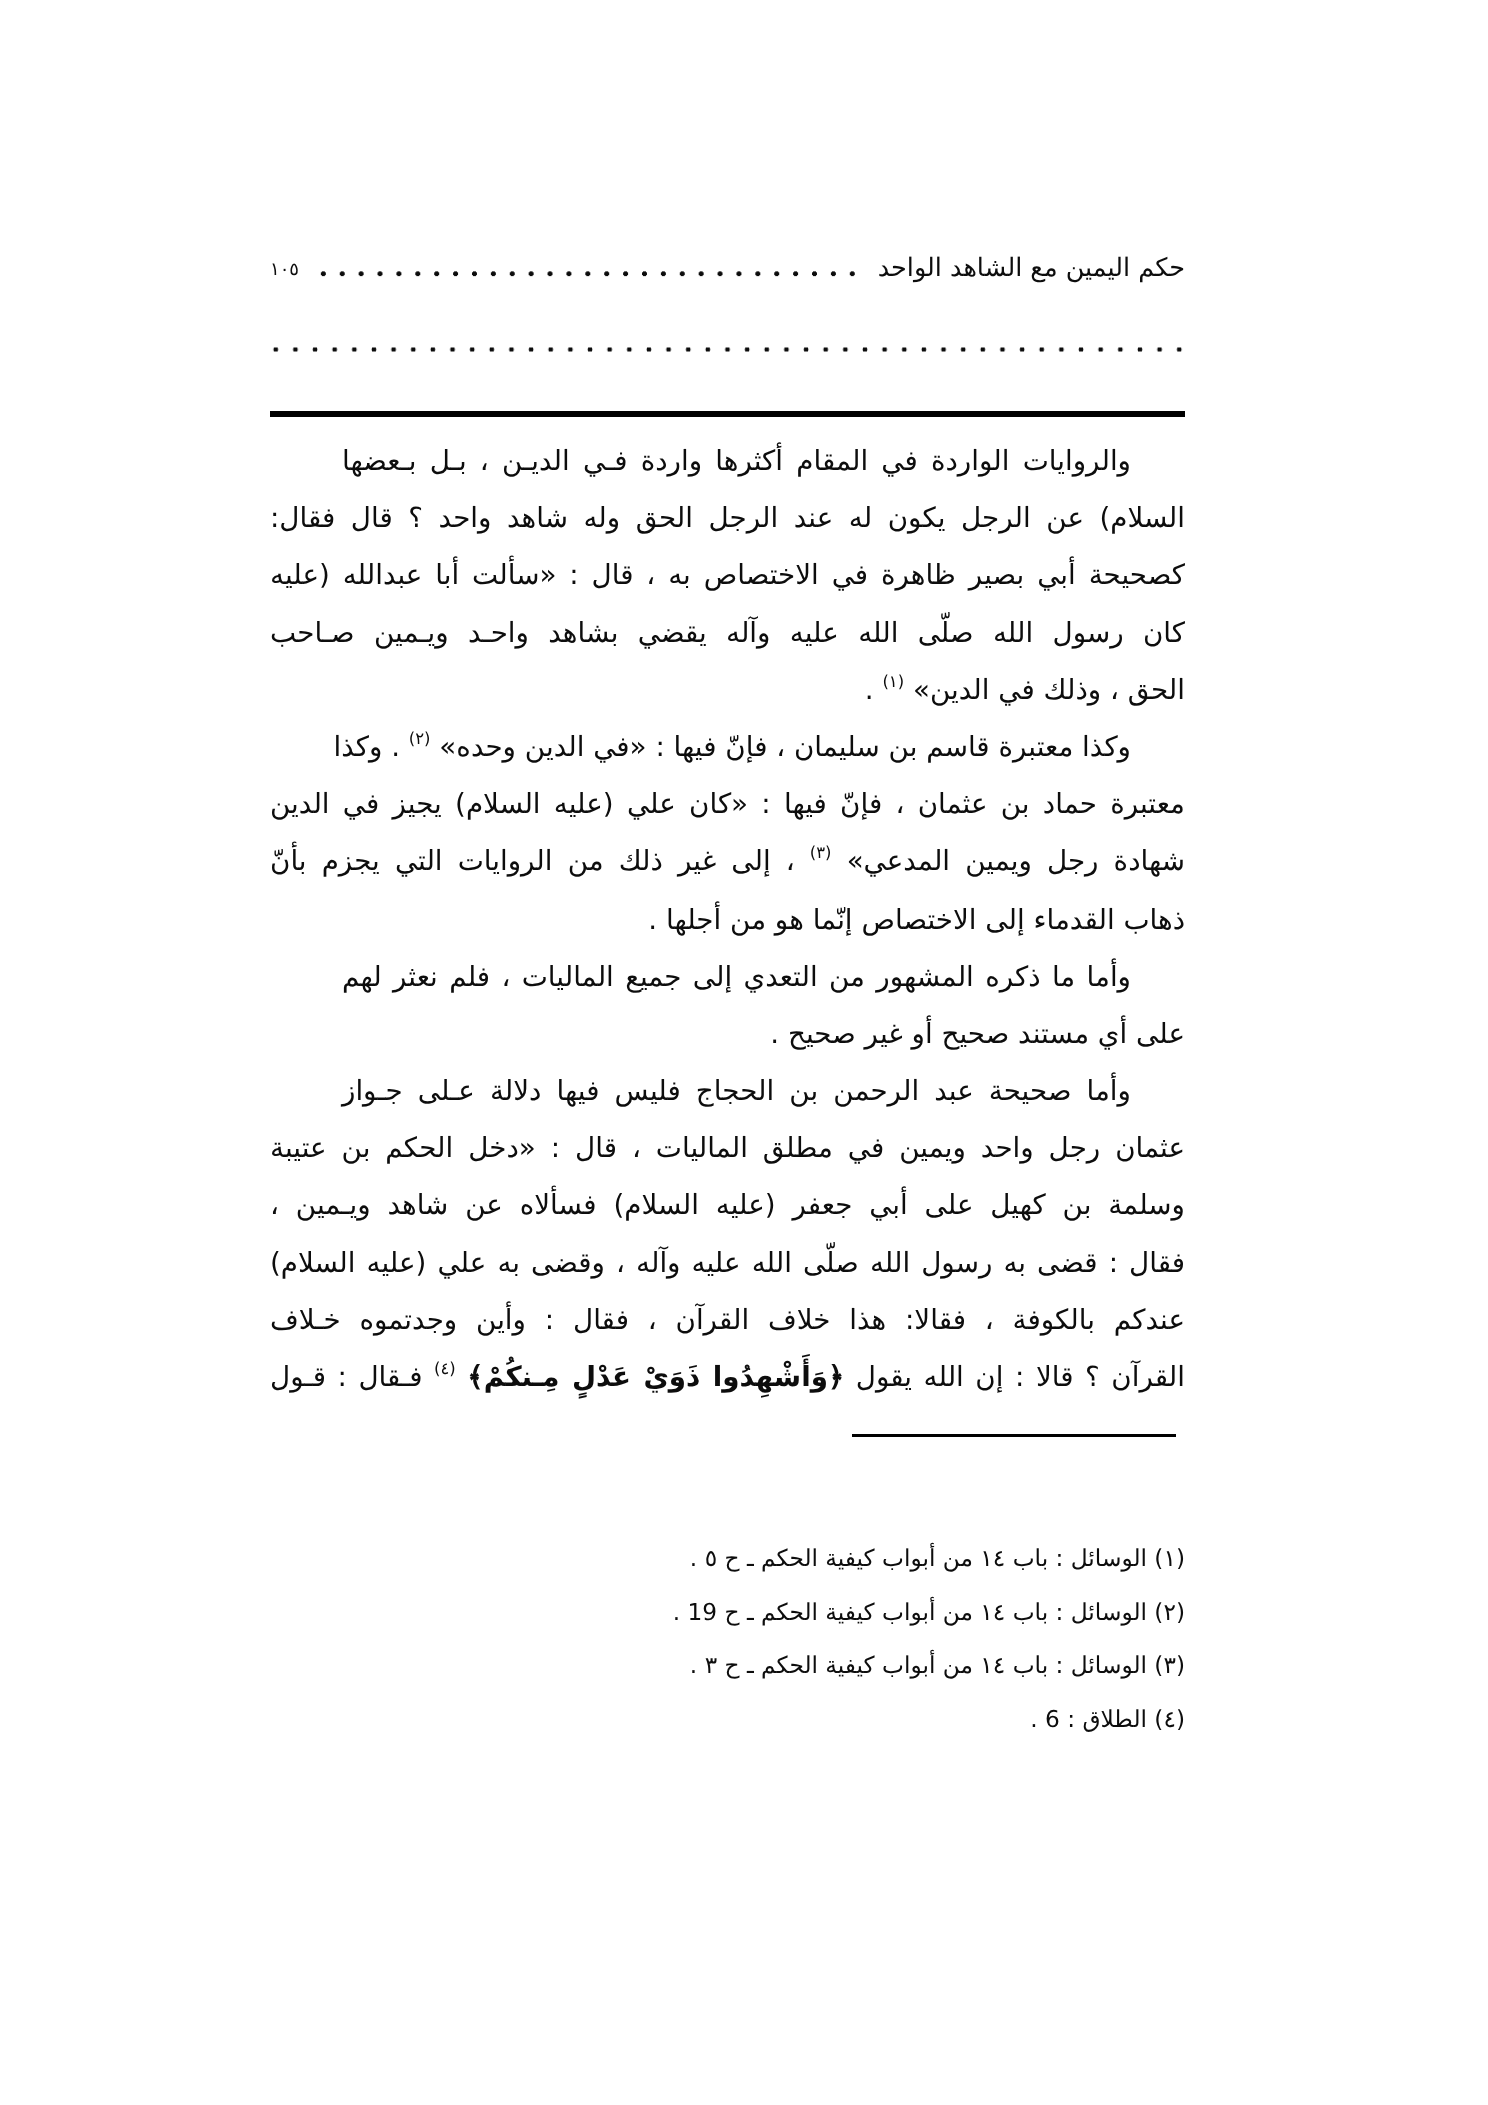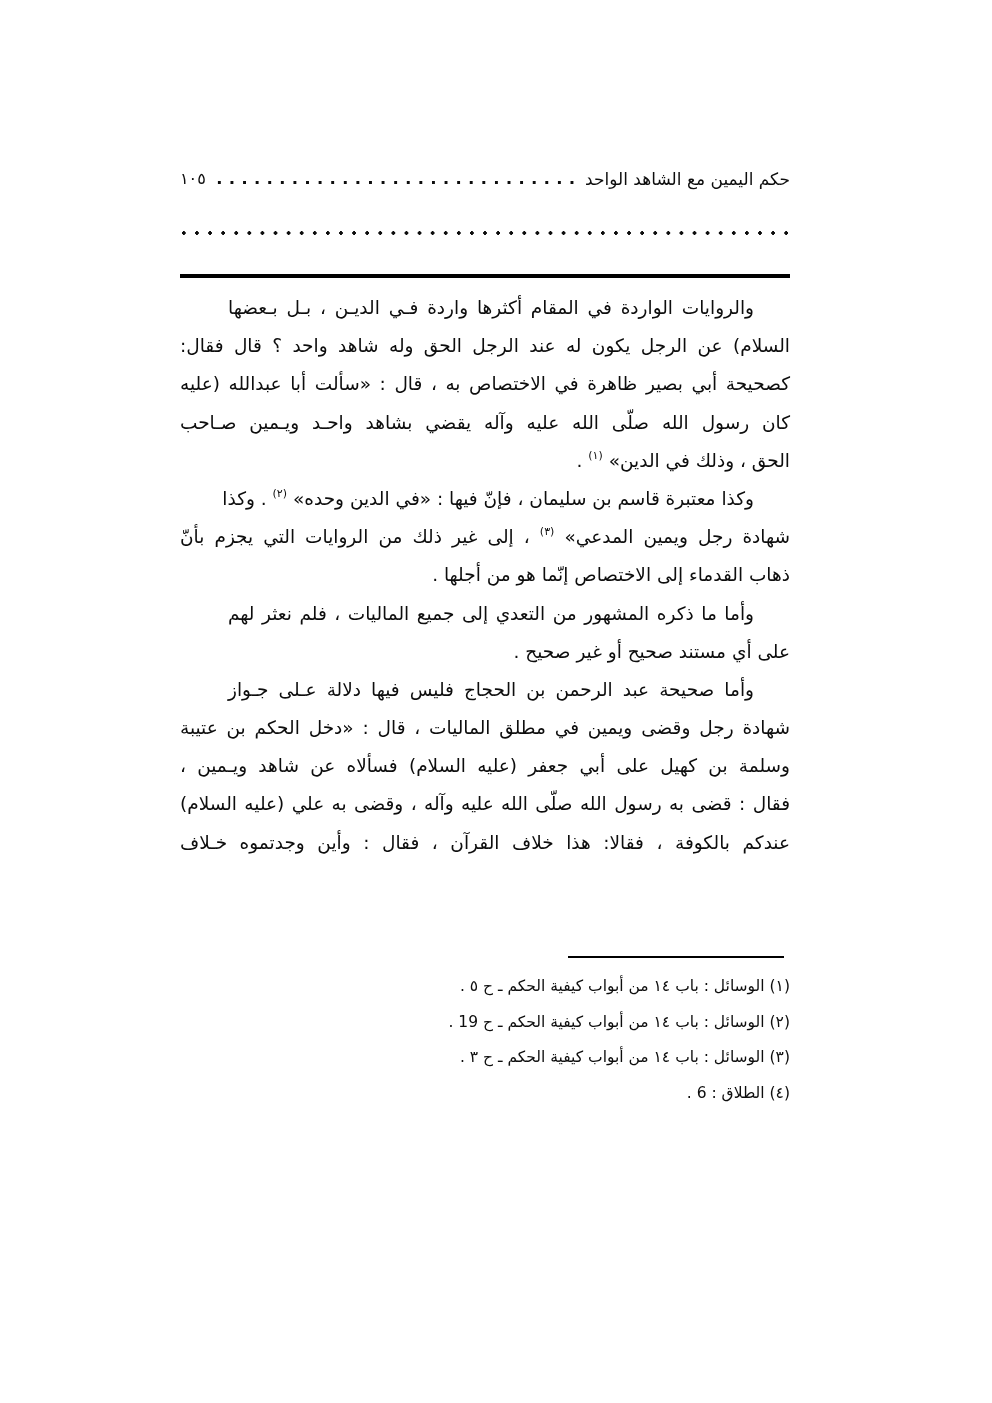--- a/index.html
+++ b/index.html
@@ -17,21 +17,21 @@
   .header-row{
     position:absolute;top:166px;right:202px;left:180px;
     display:flex;align-items:flex-end;
     font-size:17px;line-height:26px;white-space:nowrap;
   }
   .leader{
     flex:1;height:7px;margin:0 9px 6px 9px;
     background-image:radial-gradient(circle,#0d0d0d 1.5px,transparent 1.6px);
     background-size:12.6px 7px;background-repeat:repeat-x;background-position:center;
   }
-  .page-num{font-size:16px;letter-spacing:1px;}
+  .page-num{font-size:12px;letter-spacing:1px;}
   
   .dots-row{
     position:absolute;top:229px;right:202px;left:180px;height:8px;
     background-image:radial-gradient(circle,#0d0d0d 1.6px,transparent 1.7px);
     background-size:13.1px 8px;background-repeat:repeat-x;background-position:center;
   }
   .head-rule{
     position:absolute;top:274px;right:202px;left:180px;height:4px;
     background:#000;
   }
@@ -47,21 +47,21 @@
   }
   .line.first{padding-right:36px;margin-left:48px;}
   .line.end{text-align-last:right;}
   .line sup{font-size:11px;line-height:0;vertical-align:8px;letter-spacing:0;}
   .line b{font-weight:bold;}
   
   .fn-sep{
     position:absolute;top:956px;right:208px;width:216px;height:2px;background:#000;
   }
   .footnotes{
-    position:absolute;top:969px;right:202px;left:180px;
+    position:absolute;top:1022px;right:202px;left:180px;
     font-size:15.5px;
   }
   .fn-line{height:35.5px;line-height:35.5px;text-align:right;white-space:nowrap;}
 </style>
 </head>
 <body>
 
 <div class="sheet">
 
   <div class="header-row">
@@ -77,33 +77,35 @@
   <div class="body-text" id="body-text">
       <div>
         <div class="line first">والروايات الواردة في المقام أكثرها واردة فـي الديـن ، بـل بـعضها</div>
         <div class="line">السلام) عن الرجل يكون له عند الرجل الحق وله شاهد واحد ؟ قال فقال:</div>
         <div class="line">كصحيحة أبي بصير ظاهرة في الاختصاص به ، قال : «سألت أبا عبدالله (عليه</div>
         <div class="line">كان رسول الله صلّى الله عليه وآله يقضي بشاهد واحـد ويـمين صـاحب</div>
         <div class="line end">الحق ، وذلك في الدين» <sup>(١)</sup> .</div>
       </div>
       <div>
         <div class="line first">وكذا معتبرة قاسم بن سليمان ، فإنّ فيها : «في الدين وحده» <sup>(٢)</sup> . وكذا</div>
+        <div class="line">معتبرة حماد بن عثمان ، فإنّ فيها : «كان علي (عليه السلام) يجيز في الدين</div>
         <div class="line">شهادة رجل ويمين المدعي» <sup>(٣)</sup> ، إلى غير ذلك من الروايات التي يجزم بأنّ</div>
         <div class="line end">ذهاب القدماء إلى الاختصاص إنّما هو من أجلها .</div>
       </div>
       <div>
         <div class="line first">وأما ما ذكره المشهور من التعدي إلى جميع الماليات ، فلم نعثر لهم</div>
         <div class="line end">على أي مستند صحيح أو غير صحيح .</div>
       </div>
       <div>
         <div class="line first">وأما صحيحة عبد الرحمن بن الحجاج فليس فيها دلالة عـلى جـواز</div>
-        <div class="line">شهادة رجل وقضى ويمين في مطلق الماليات ، قال : «دخل الحكم بن عتيبة</div>
+        <div class="line">عثمان رجل واحد ويمين في مطلق الماليات ، قال : «دخل الحكم بن عتيبة</div>
         <div class="line">وسلمة بن كهيل على أبي جعفر (عليه السلام) فسألاه عن شاهد ويـمين ،</div>
         <div class="line">فقال : قضى به رسول الله صلّى الله عليه وآله ، وقضى به علي (عليه السلام)</div>
         <div class="line">عندكم بالكوفة ، فقالا: هذا خلاف القرآن ، فقال : وأين وجدتموه خـلاف</div>
+        <div class="line">القرآن ؟ قالا : إن الله يقول <b>﴿وَأَشْهِدُوا ذَوَيْ عَدْلٍ مِـنكُمْ﴾</b> <sup>(٤)</sup> فـقال : قـول</div>
       </div>
     </div>
 
   <div class="fn-sep"></div>
 
   <div class="footnotes" id="footnotes">
       <div class="fn-line">(١) الوسائل : باب ١٤ من أبواب كيفية الحكم ـ ح ٥ .</div>
       <div class="fn-line">(٢) الوسائل : باب ١٤ من أبواب كيفية الحكم ـ ح 19 .</div>
       <div class="fn-line">(٣) الوسائل : باب ١٤ من أبواب كيفية الحكم ـ ح ٣ .</div>
       <div class="fn-line">(٤) الطلاق : 6 .</div>

